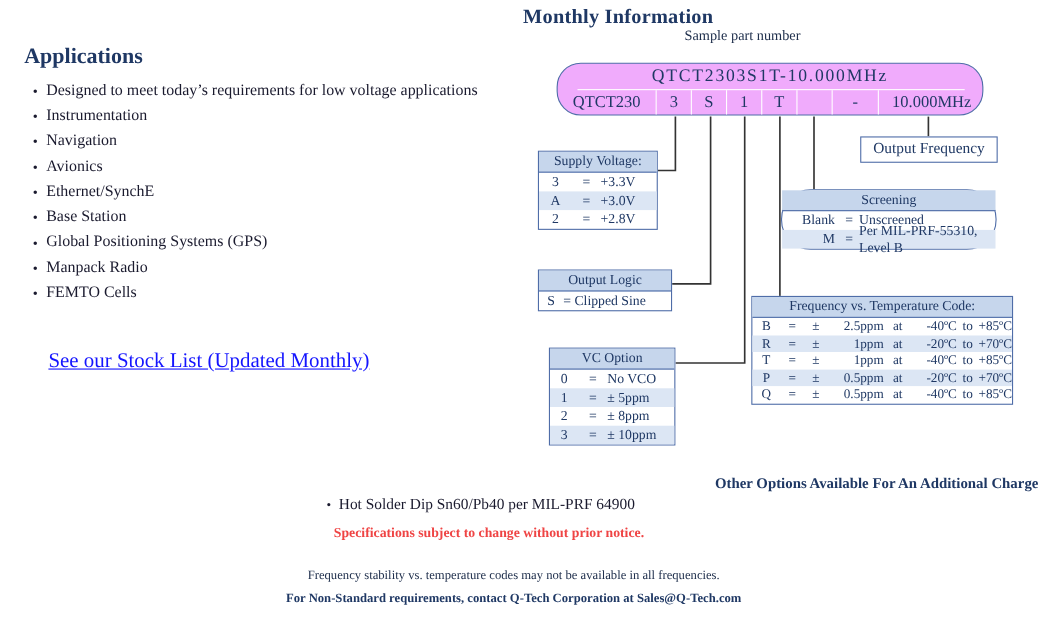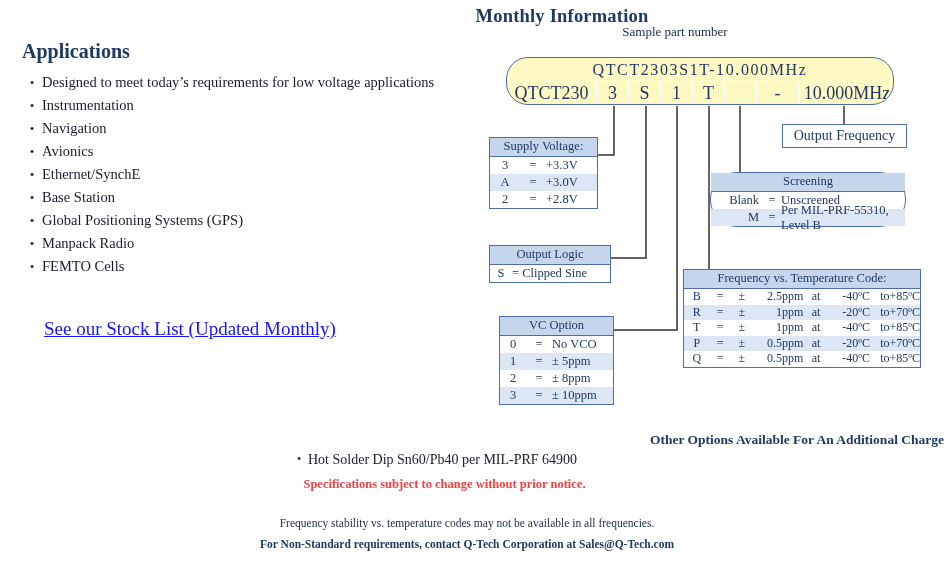--- a/index.html
+++ b/index.html
@@ -39,40 +39,40 @@
   }
   #ordering-title span{margin-left:180px;}
   #sample-label{
     left:565px;top:24px;width:220px;text-align:center;
     font-size:13px;color:#20304d;
   }
 
   
   #partnumber-capsule{
     left:506px;top:57px;width:388px;height:48px;
-    background:#fef9c3;border:1.3px solid #4f6da8;
+    background:#f0abfc;border:1.3px solid #4f6da8;
     border-radius:22px;box-sizing:border-box;
     overflow:hidden;
   }
   #pn-full{
     position:absolute;left:0;top:1px;width:100%;height:22px;
     text-align:center;font-size:16px;color:#1f3864;
     letter-spacing:1.6px;line-height:22px;
   }
   #pn-divider{
     position:absolute;left:18px;top:23px;width:352px;height:1px;
     background:#ffffff;
   }
   #pn-cells{
     position:absolute;left:0;top:24px;height:23px;width:100%;
     display:flex;
   }
   .pn-cell{
     display:flex;align-items:center;justify-content:center;
-    font-size:18px;color:#1f3864;height:23px;
+    font-size:15px;color:#1f3864;height:23px;
     border-right:1px solid #ffffff;box-sizing:border-box;
   }
   .pn-cell:last-child{border-right:none;}
 
   
   .callout{
     box-sizing:border-box;
     border:1.2px solid #4f6da8;
     background:#ffffff;
     font-size:12.5px;color:#1f3864;
@@ -117,21 +117,21 @@
 
   
   #freq-temp-box{left:683px;top:269px;width:238px;}
   #freq-temp-box .crow{height:15.5px;font-size:12px;}
   #freq-temp-box .f-code{width:26px;text-align:center;}
   #freq-temp-box .f-eq{width:22px;text-align:center;}
   #freq-temp-box .f-pm{width:22px;text-align:center;}
   #freq-temp-box .f-ppm{width:52px;text-align:right;}
   #freq-temp-box .f-at{width:26px;text-align:center;}
   #freq-temp-box .f-lo{width:42px;text-align:right;}
-  #freq-temp-box .f-to{width:20px;text-align:right;}
+  #freq-temp-box .f-to{width:20px;text-align:center;}
   #freq-temp-box .f-hi{flex:1;text-align:left;}
 
   
   #leader-lines{left:0;top:0;width:944px;height:563px;pointer-events:none;}
 
   
   #other-options-heading{
     left:0;top:432px;width:944px;text-align:right;
     font-size:13.5px;font-weight:bold;color:#1f3864;
   }

